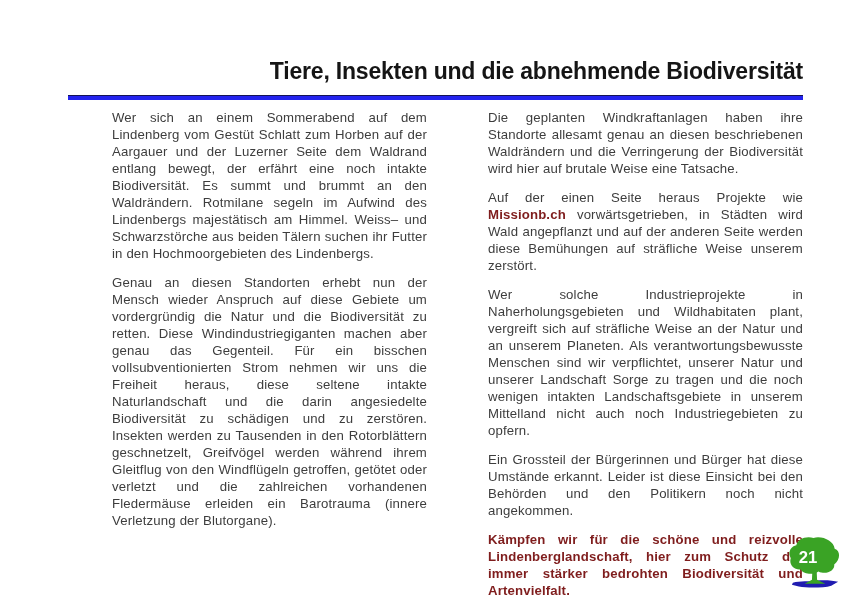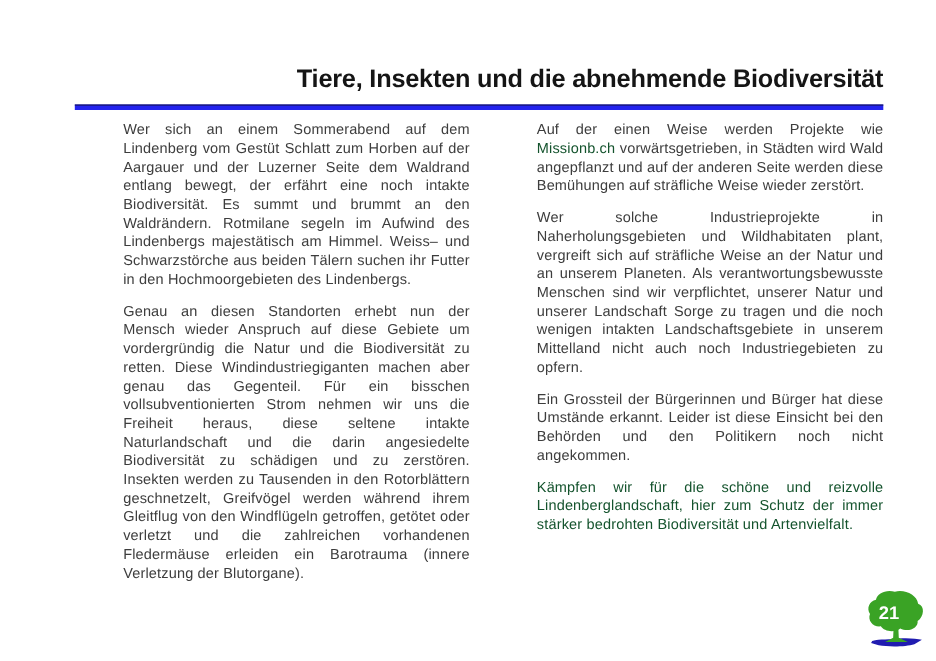--- a/index.html
+++ b/index.html
@@ -50,22 +50,22 @@
     font-size:13.2px;
     line-height:17px;
     color:var(--text-color);
     text-align:justify;
     hyphens:auto;
     -webkit-hyphens:auto;
     margin-bottom:12px;
     letter-spacing:0.15px;
   }
   .col p .bold, .col p.bold-para span{
-    font-weight:normal;
-    color:#14532d;
+    font-weight:bold;
+    color:#7f1d1d;
   }
   .tree-badge{
     position:absolute;
     left:786px;
     top:536px;
     width:59px;
     height:56px;
   }
   .tree-badge svg{display:block;width:100%;height:100%;}
   .tree-badge text{
@@ -81,21 +81,22 @@
 <div class="page">
   <div class="content">
     <h1 class="title">Tiere, Insekten und die abnehmende Biodiversität</h1>
     <div class="title-rule"></div>
     <div class="columns">
       <div class="col">
           <p lang="de"><span>Wer sich an einem Sommerabend auf dem Lindenberg vom Gestüt Schlatt zum Horben auf der Aargauer und der Luzerner Seite dem Waldrand entlang bewegt, der erfährt eine noch intakte Biodiversität. Es summt und brummt an den Waldrändern. Rotmilane segeln im Aufwind des Lindenbergs majestätisch am Himmel. Weiss– und Schwarzstörche aus beiden Tälern suchen ihr Futter in den Hochmoorgebieten des Lindenbergs.</span></p>
           <p lang="de"><span>Genau an diesen Standorten erhebt nun der Mensch wieder Anspruch auf diese Gebiete um vordergründig die Natur und die Biodiversität zu retten. Diese Windindustriegiganten machen aber genau das Gegenteil. Für ein bisschen vollsubventionierten Strom nehmen wir uns die Freiheit heraus, diese seltene intakte Naturlandschaft und die darin angesiedelte Biodiversität zu schädigen und zu zerstören. Insekten werden zu Tausenden in den Rotorblättern geschnetzelt, Greifvögel werden während ihrem Gleitflug von den Windflügeln getroffen, getötet oder verletzt und die zahlreichen vorhandenen Fledermäuse erleiden ein Barotrauma (innere Verletzung der Blutorgane).</span></p>
         </div>
       <div class="col">
-          <p lang="de"><span>Auf der einen Weise werden Projekte wie </span><span class="bold">Missionb.ch</span><span> vorwärtsgetrieben, in Städten wird Wald angepflanzt und auf der anderen Seite werden diese Bemühungen auf sträfliche Weise wieder zerstört.</span></p>
+          <p lang="de"><span>Die geplanten Windkraftanlagen haben ihre Standorte allesamt genau an diesen beschriebenen Waldrändern und die Verringerung der Biodiversität wird hier auf brutale Weise eine Tatsache.</span></p>
+          <p lang="de"><span>Auf der einen Seite heraus Projekte wie </span><span class="bold">Missionb.ch</span><span> vorwärtsgetrieben, in Städten wird Wald angepflanzt und auf der anderen Seite werden diese Bemühungen auf sträfliche Weise unserem zerstört.</span></p>
           <p lang="de"><span>Wer solche Industrieprojekte in Naherholungsgebieten und Wildhabitaten plant, vergreift sich auf sträfliche Weise an der Natur und an unserem Planeten. Als verantwortungsbewusste Menschen sind wir verpflichtet, unserer Natur und unserer Landschaft Sorge zu tragen und die noch wenigen intakten Landschaftsgebiete in unserem Mittelland nicht auch noch Industriegebieten zu opfern.</span></p>
           <p lang="de"><span>Ein Grossteil der Bürgerinnen und Bürger hat diese Umstände erkannt. Leider ist diese Einsicht bei den Behörden und den Politikern noch nicht angekommen.</span></p>
           <p lang="de"><span class="bold">Kämpfen wir für die schöne und reizvolle Lindenberglandschaft, hier zum Schutz der immer stärker bedrohten Biodiversität und Artenvielfalt.</span></p>
         </div>
     </div>
   </div>
 
   <div class="tree-badge">
     <svg viewBox="0 0 60 56" aria-hidden="true">
       <path d="M7,47 C14,45 24,46 31,45 C39,44 48,45 53,46 L46,50 C38,52.5 22,52.5 13,51 L6,49 Z" fill="var(--ground-blue)"></path>

